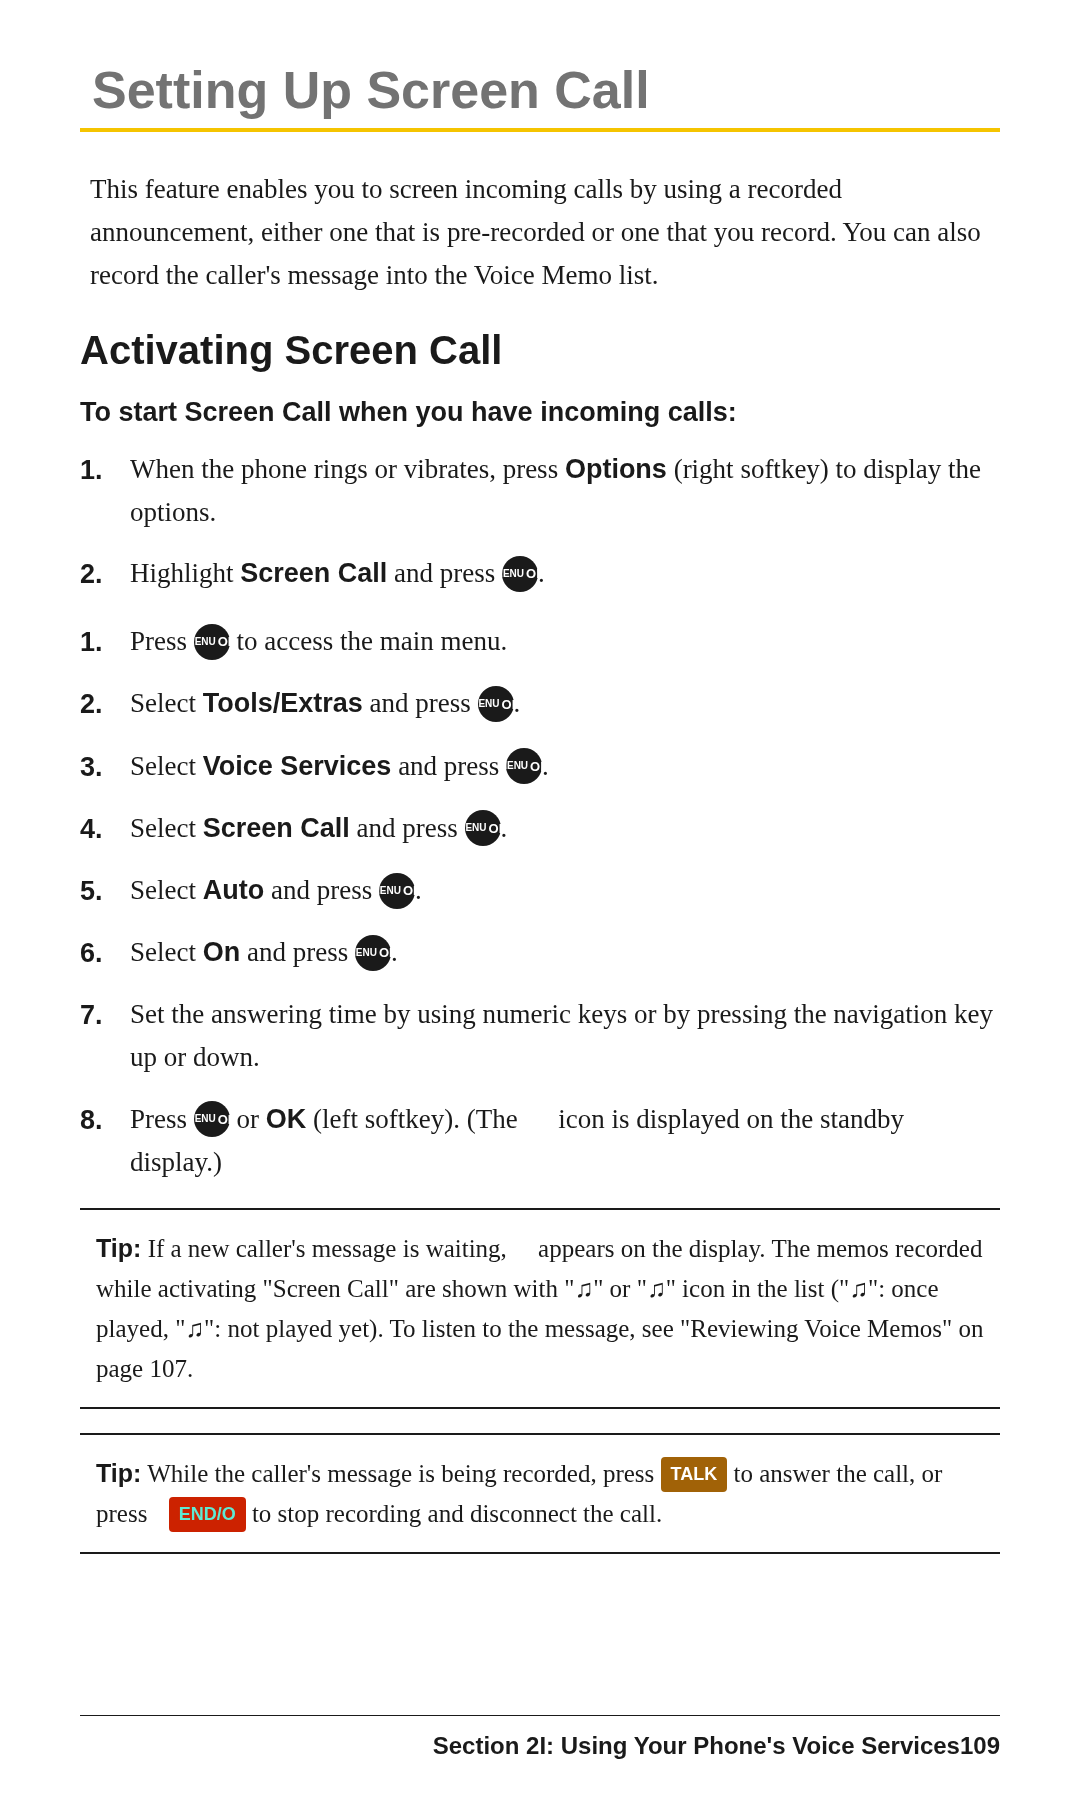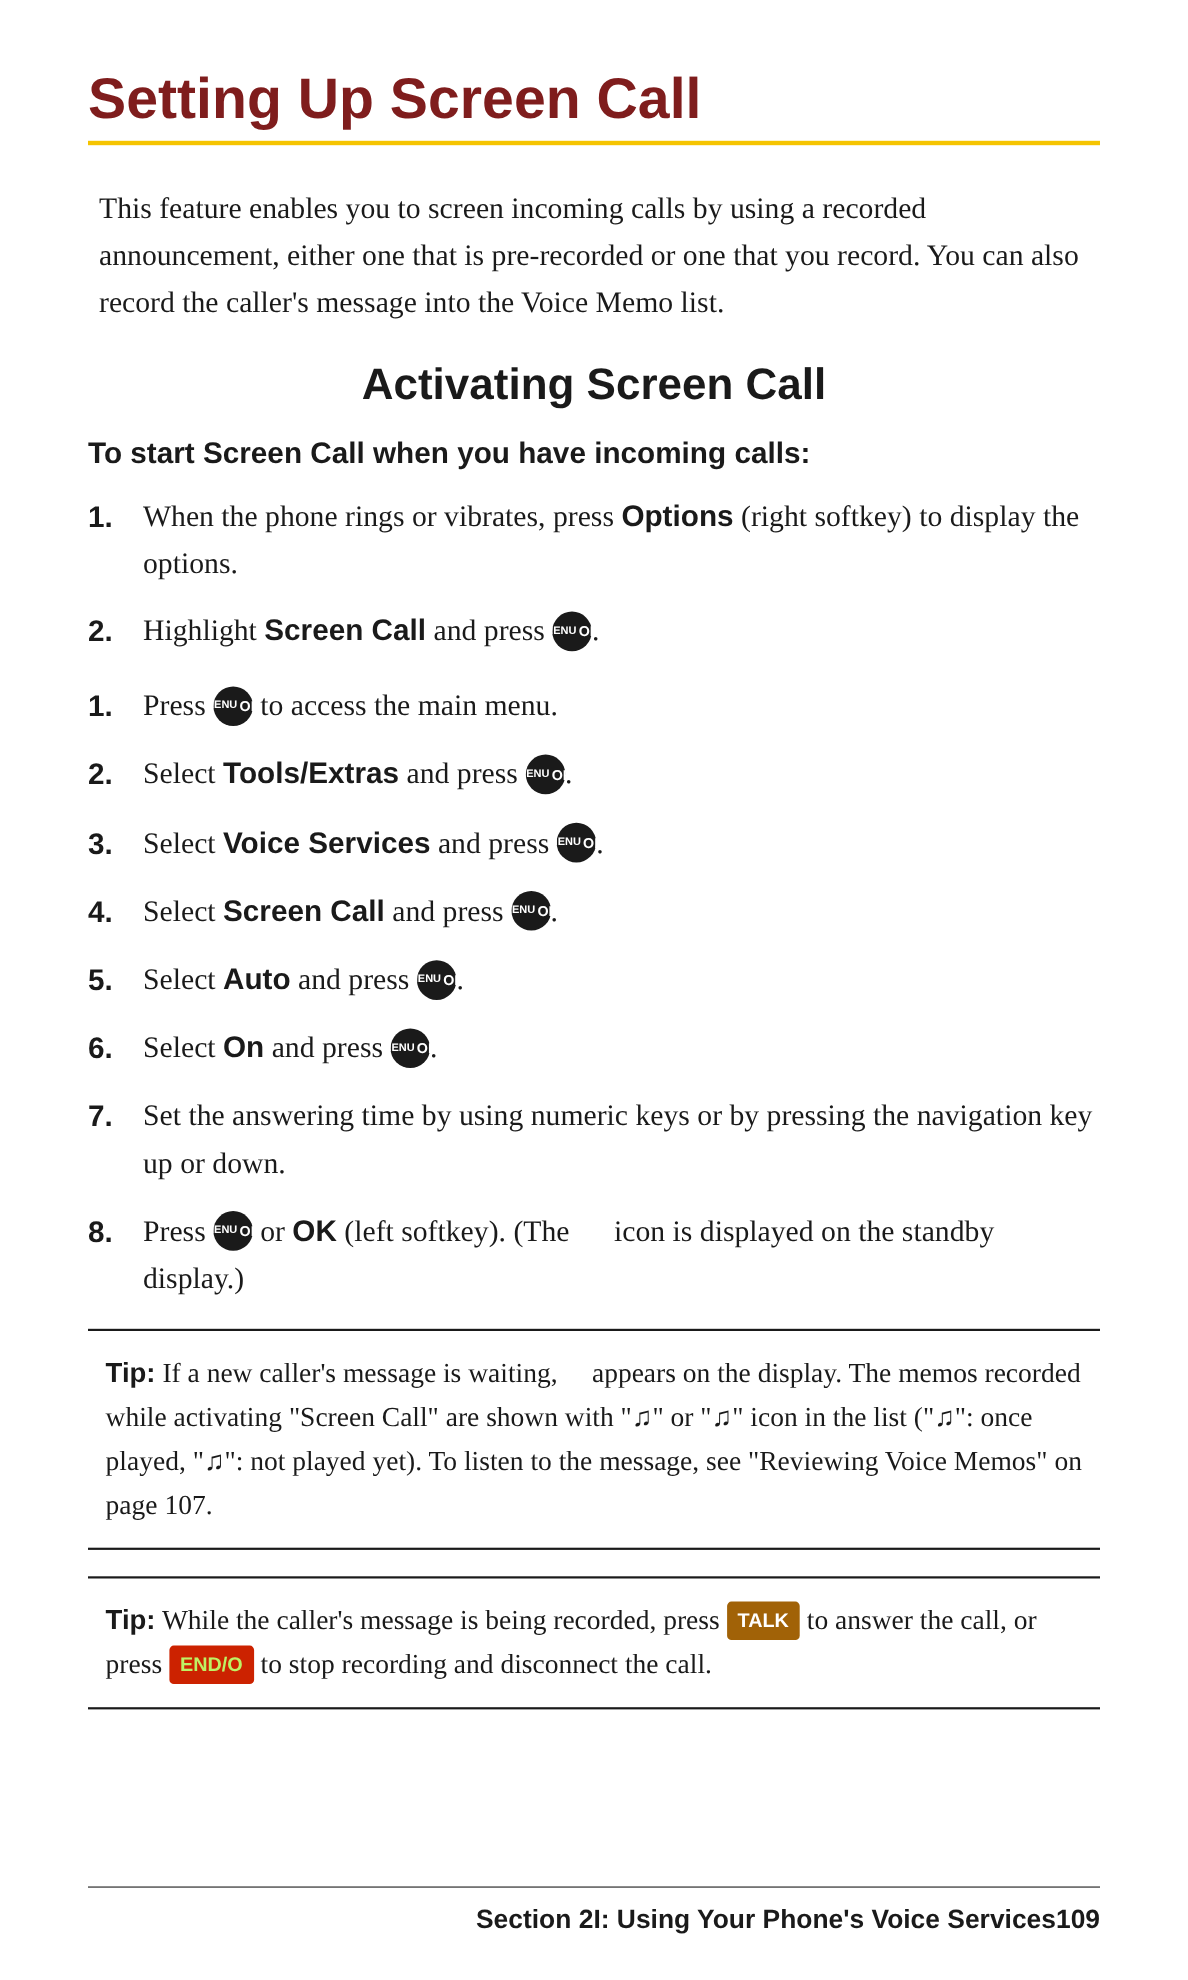--- a/index.html
+++ b/index.html
@@ -15,22 +15,23 @@
     }
 
     .page-container {
       padding: 60px 80px 100px 80px;
     }
 
     .page-title {
       font-family: Arial, Helvetica, sans-serif;
       font-size: 52px;
       font-weight: bold;
-      color: #7f1d1d;
+      color: #737373;
       margin-bottom: 8px;
+      margin-left: 12px;
     }
 
     .title-underline {
       height: 4px;
       background: #f5c400;
       margin-bottom: 36px;
     }
 
     .intro-text {
       font-size: 27px;
@@ -38,21 +39,20 @@
       margin-bottom: 30px;
       padding: 0 10px;
     }
 
     .section-title {
       font-family: Arial, Helvetica, sans-serif;
       font-size: 40px;
       font-weight: bold;
       color: #1a1a1a;
       margin-bottom: 24px;
-      text-align: center;
     }
 
     .subsection-label {
       font-family: Arial, Helvetica, sans-serif;
       font-size: 27px;
       font-weight: bold;
       margin-bottom: 20px;
       margin-top: 8px;
     }
 
@@ -150,29 +150,30 @@
       vertical-align: middle;
       position: relative;
       top: -2px;
     }
 
     .end-badge {
       display: inline-flex;
       align-items: center;
       justify-content: center;
       background: #cc2200;
-      color: #bef264;
+      color: #5eead4;
       font-family: Arial, Helvetica, sans-serif;
       font-size: 18px;
       font-weight: bold;
       padding: 3px 10px;
       border-radius: 4px;
       vertical-align: middle;
       position: relative;
       top: -2px;
+      margin-left: 15px;
     }
 
     .page-footer {
       position: absolute;
       bottom: 40px;
       left: 80px;
       right: 80px;
       display: flex;
       justify-content: flex-end;
       align-items: center;

